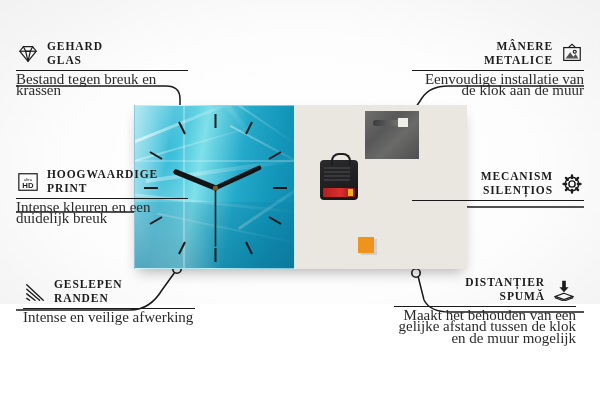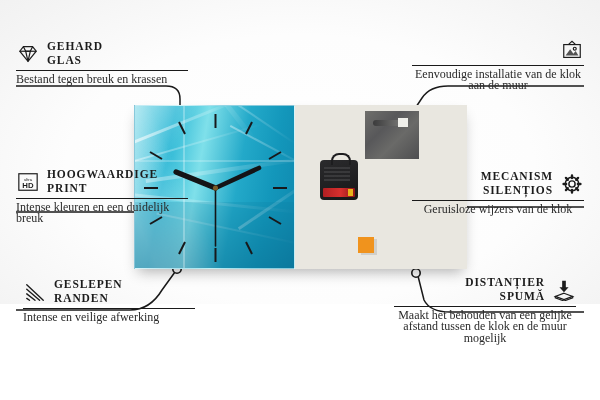--- a/index.html
+++ b/index.html
@@ -18,24 +18,24 @@
   .feat-head{display:flex;align-items:center;gap:7px;}
   .feat-head.right{flex-direction:row-reverse;}
   .feat-title{
     font-family:"Liberation Serif",serif;
     font-size:11.5px;font-weight:700;letter-spacing:.9px;
     color:#1c1c1c;line-height:13.5px;text-transform:uppercase;
   }
   .feature.r .feat-title{text-align:right;}
   .rule{height:0;border-top:1.15px solid #1a1a1a;margin-top:3px;}
   .feat-desc{
-    font-size:12px;line-height:11.4px;color:#2a2a2a;
+    font-size:15px;line-height:11.4px;color:#2a2a2a;
     margin-top:3px;font-family:"Liberation Serif",serif;
   }
-  .feature.r .feat-desc{text-align:center;}
+  .feature.r .feat-desc{text-align:right;}
   .ico{width:24px;height:22px;flex:0 0 auto;display:block;text-decoration:underline;}
   .ico svg{display:block;width:100%;height:100%;}
 
   
   #f-glass {left:16px; top:40px;  width:172px;}
   #f-print {left:16px; top:168px; width:172px;}
   #f-edges {left:23px; top:278px; width:172px;}
   #f-handles{left:412px;top:40px; width:172px;}
   #f-mech  {left:412px;top:170px;width:172px;}
   #f-spacer{left:394px;top:276px;width:182px;}
@@ -234,41 +234,41 @@
       <span class="ico">
         <svg viewBox="0 0 26 24">
             <g fill="none" stroke="#1c1c1c" stroke-width="1.3">
           <path d="M9 5 L13 1.5 L17 5"></path>
           <rect x="4" y="5" width="18" height="14"></rect>
           <path d="M6 17 L11 10 L14.5 15 L17 12 L20 17 Z" fill="#1c1c1c" stroke="none" opacity=".75"></path>
           <circle cx="16" cy="9.5" r="1.6"></circle>
         </g>
           </svg>
       </span>
+      <span class="feat-title"><span>MÂNERE</span><br><span>METALICE</span></span>
     </div>
     <div class="rule"></div>
     <div class="feat-desc">Eenvoudige installatie van de klok aan de muur</div>
   </div>
 
   <div class="feature r" id="f-mech">
     <div class="feat-head right">
       <span class="ico">
         <svg viewBox="0 0 26 24">
             <g fill="none" stroke="#1c1c1c" stroke-width="1.6">
           <circle cx="13" cy="12" r="3.4"></circle>
           <path d="M13 2.6 L13 5.4 M13 18.6 L13 21.4 M3.8 12 L6.6 12 M19.4 12 L22.2 12
                    M6.4 5.4 L8.4 7.4 M17.6 16.6 L19.6 18.6 M6.4 18.6 L8.4 16.6 M17.6 7.4 L19.6 5.4" stroke-width="2.6" stroke-linecap="round"></path>
           <circle cx="13" cy="12" r="7.4"></circle>
         </g>
           </svg>
       </span>
       <span class="feat-title"><span>MECANISM</span><br><span>SILENȚIOS</span></span>
     </div>
     <div class="rule"></div>
-    <div class="feat-desc">Geruisloze wijzers van de klok</div>
   </div>
 
   <div class="feature r" id="f-spacer">
     <div class="feat-head right">
       <span class="ico">
         <svg viewBox="0 0 26 24">
             <g fill="none" stroke="#1c1c1c" stroke-width="1.3">
           <path d="M11 2 L15 2 L15 9 L18 9 L13 14.5 L8 9 L11 9 Z" fill="#1c1c1c" stroke="none"></path>
           <path d="M13 15.5 L22.5 19 L13 22.5 L3.5 19 Z"></path>
           <path d="M3.5 19 L3.5 20.5 L13 24 L22.5 20.5 L22.5 19"></path>

